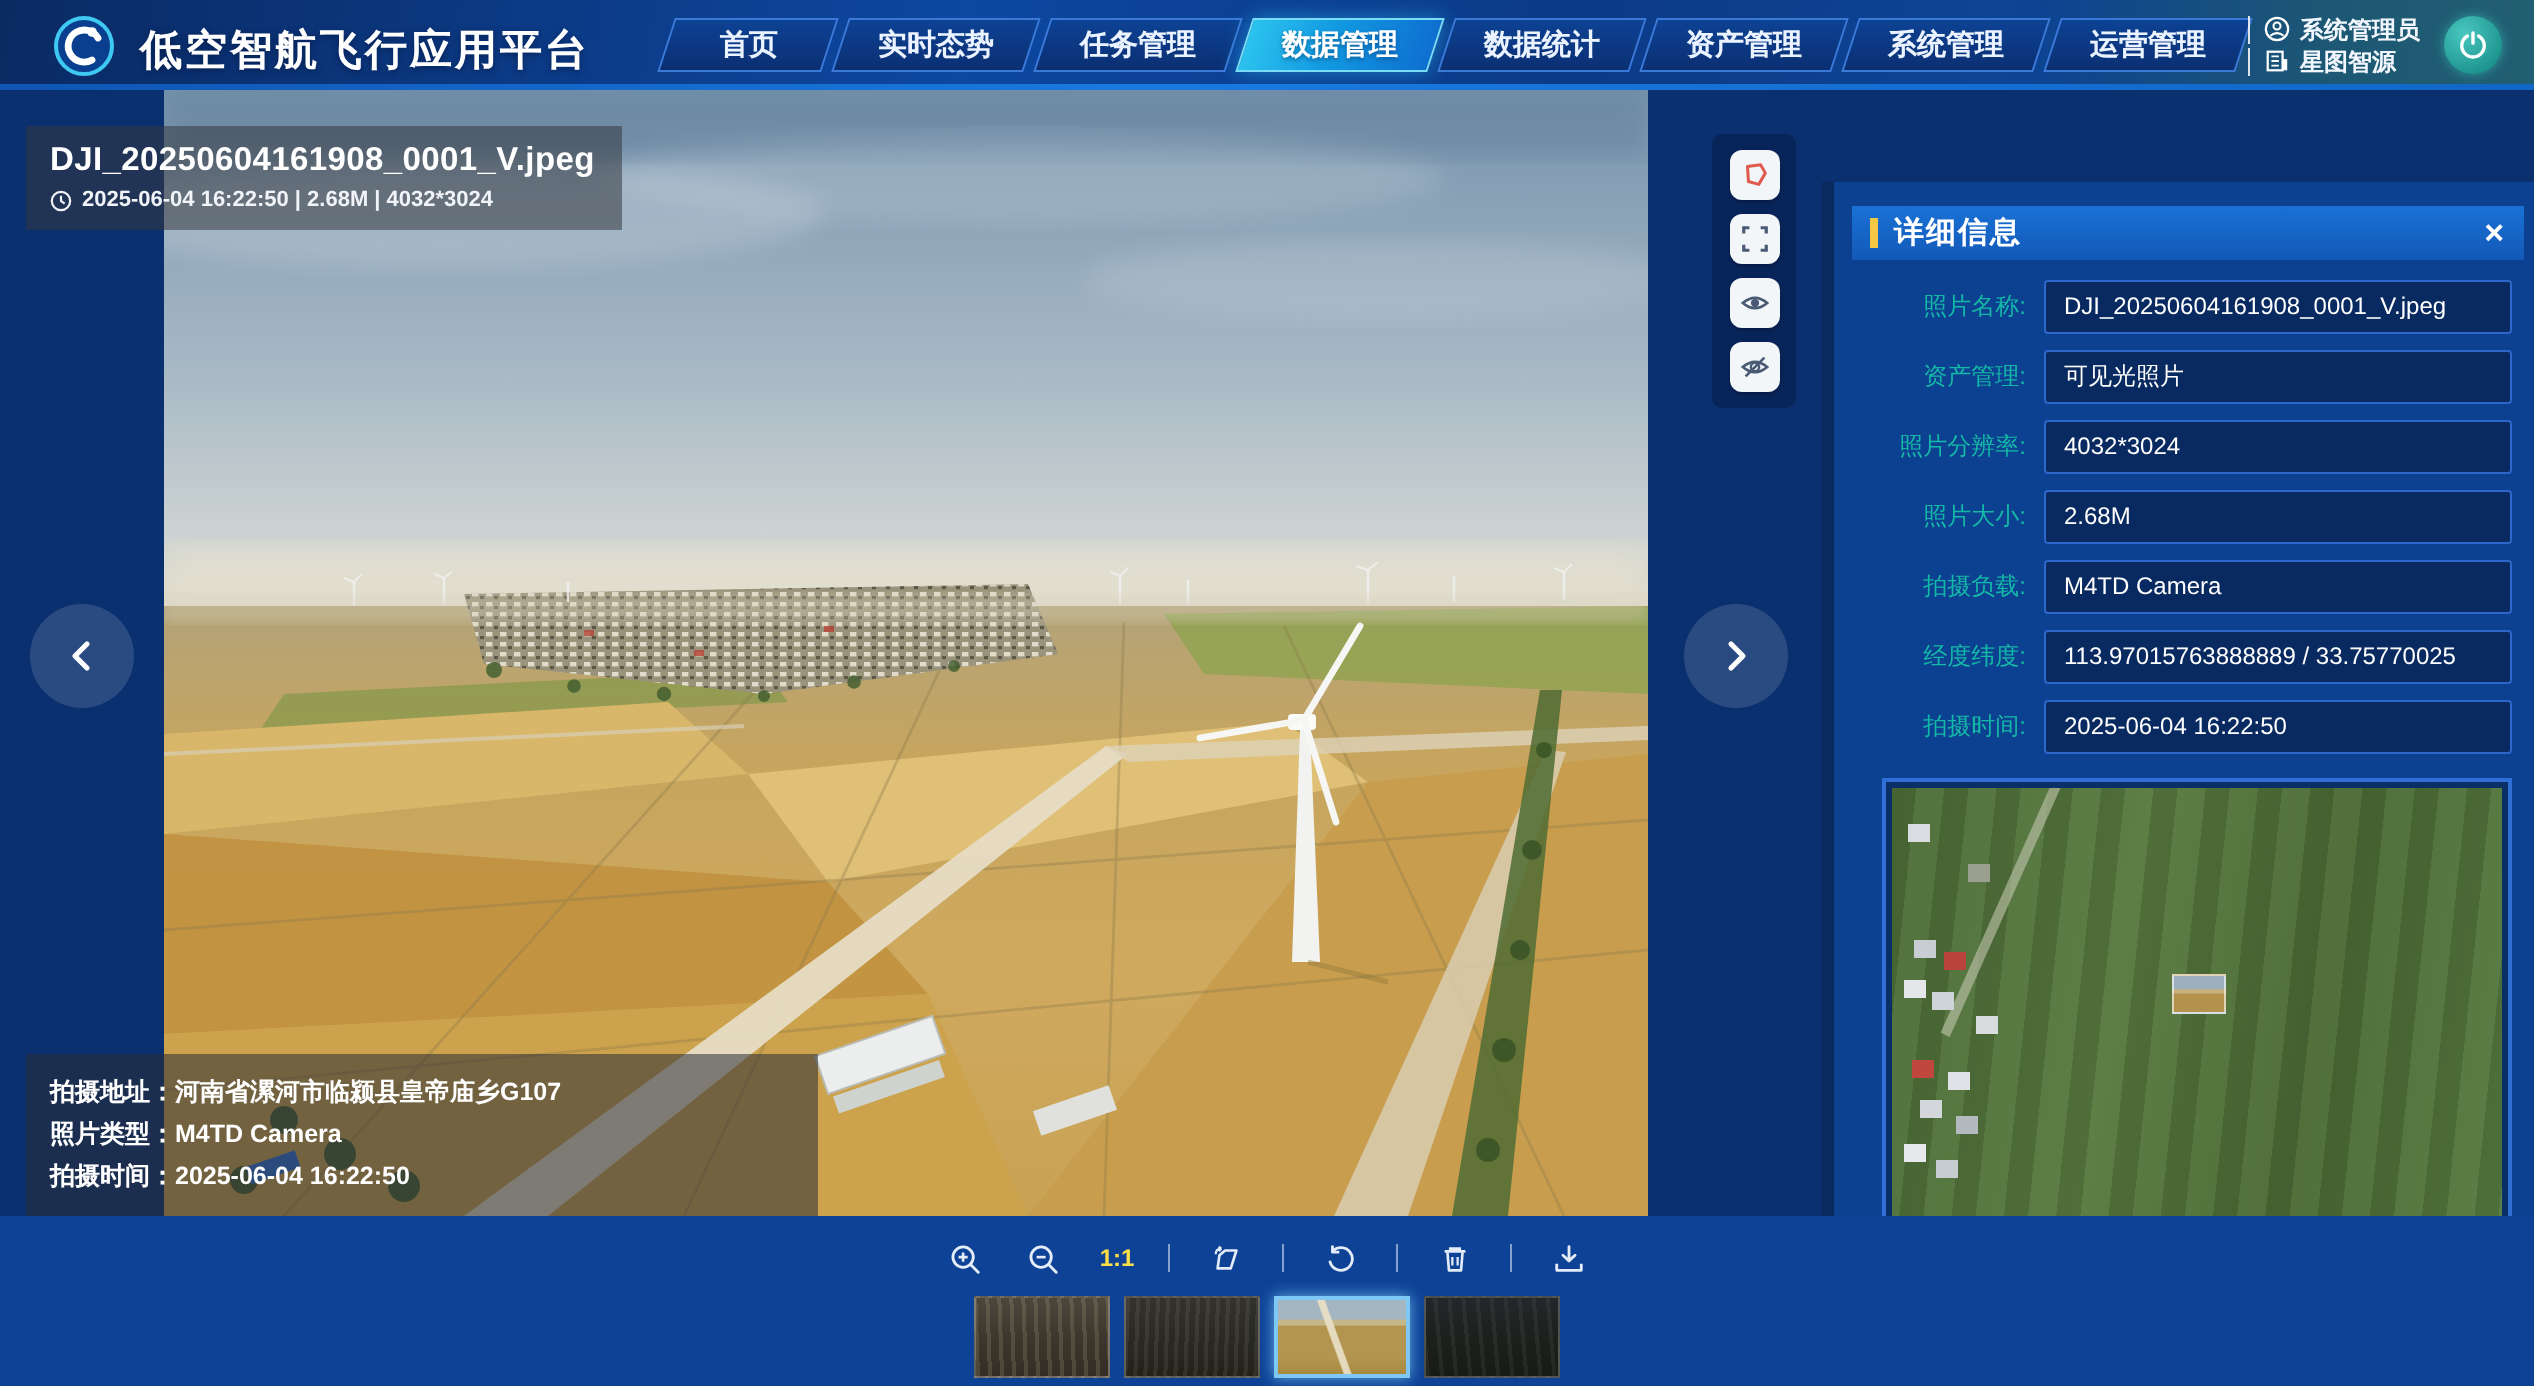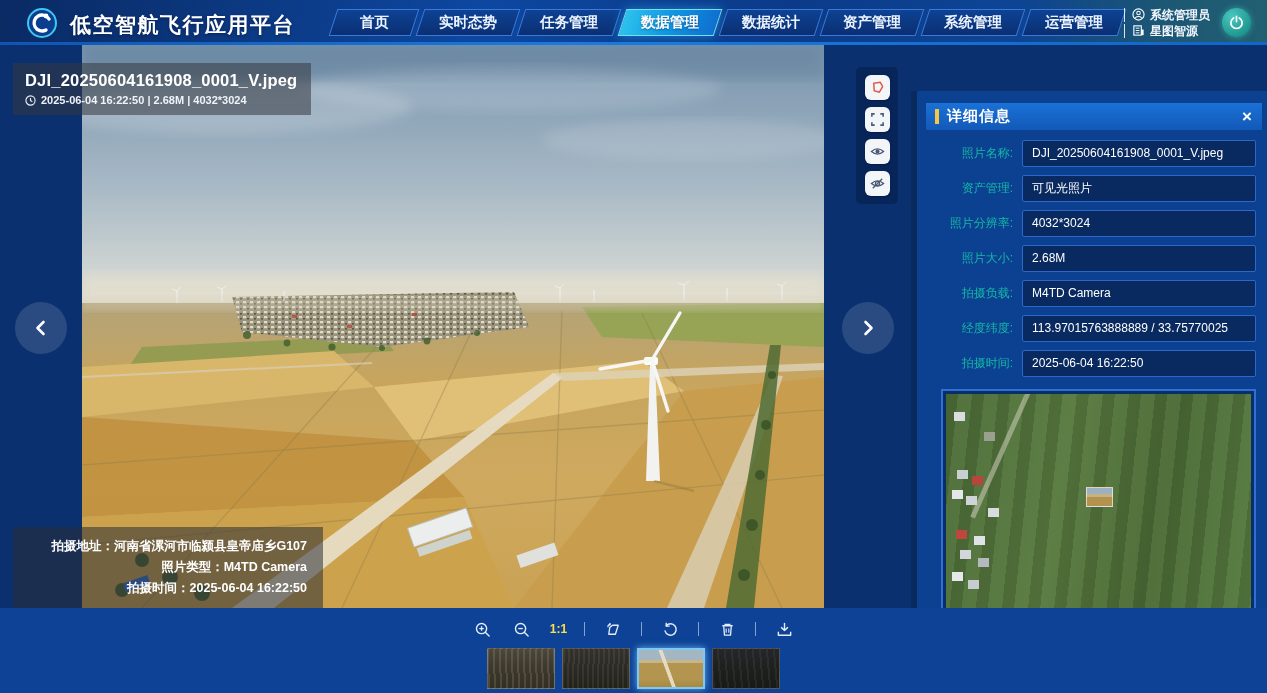--- a/index.html
+++ b/index.html
@@ -40,21 +40,21 @@
   .photo-wrap { position:absolute; left:82px; top:0; width:742px; height:563px; overflow:hidden; cursor:grab; }
   .photo-svg { width:100%; height:100%; display:block; }
 
   .title-overlay { position:absolute; left:13px; top:18px; z-index:6;
     background:rgba(52,56,64,.55); padding:8px 14px 9px 12px; max-width:330px; }
   .photo-title { color:#fff; font-size:16.5px; font-weight:bold; letter-spacing:.2px; white-space:nowrap; }
   .photo-meta { display:flex; align-items:center; gap:5px; margin-top:4px;
     color:#f0f3f7; font-size:11px; font-weight:bold; white-space:nowrap; }
 
   .shot-overlay { position:absolute; left:13px; top:482px; z-index:6;
-    background:rgba(42,46,54,.55); padding:9px 16px 10px 12px; width:310px;text-align:right; }
+    background:rgba(42,46,54,.55); padding:9px 16px 10px 12px; width:396px; }
   .shot-line { color:#ffffff; font-size:12.5px; font-weight:bold; line-height:21px; white-space:nowrap; }
 
   .nav-arrow { position:absolute; width:52px; height:52px; border-radius:50%;
     background:rgba(46,78,130,.92); display:flex; align-items:center; justify-content:center;
     cursor:pointer; z-index:8; }
   .nav-arrow svg { width:20px; height:20px; }
   .arrow-left { left:15px; top:257px; }
   .arrow-right { left:842px; top:257px; }
 
   .tool-col { position:absolute; left:856px; top:22px; width:42px; padding:8px 0;

